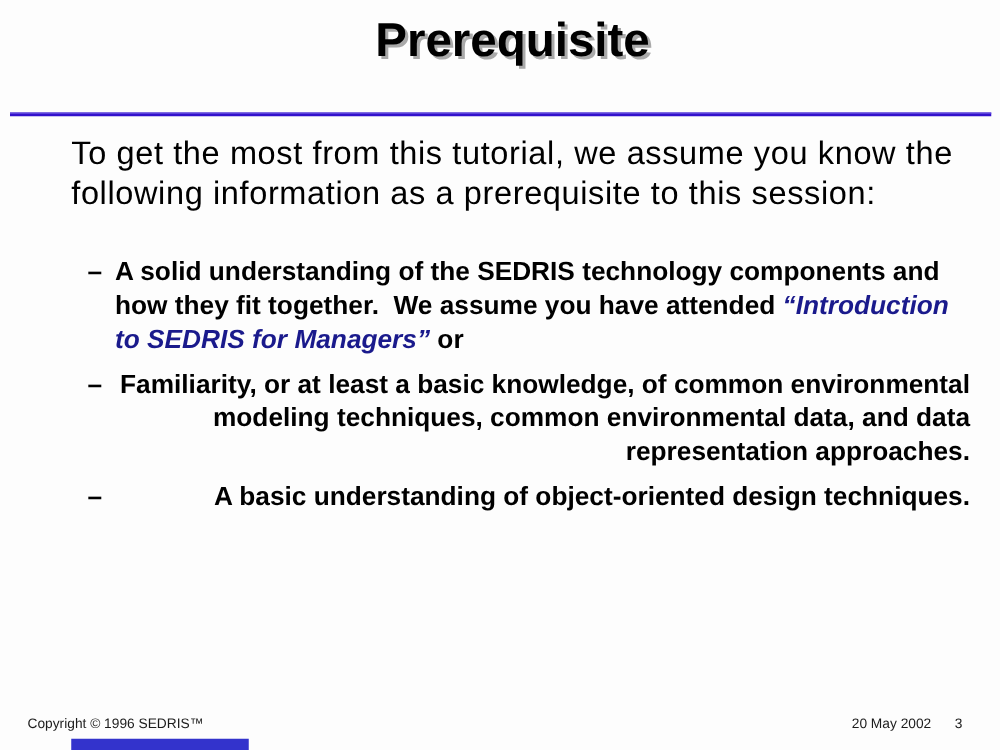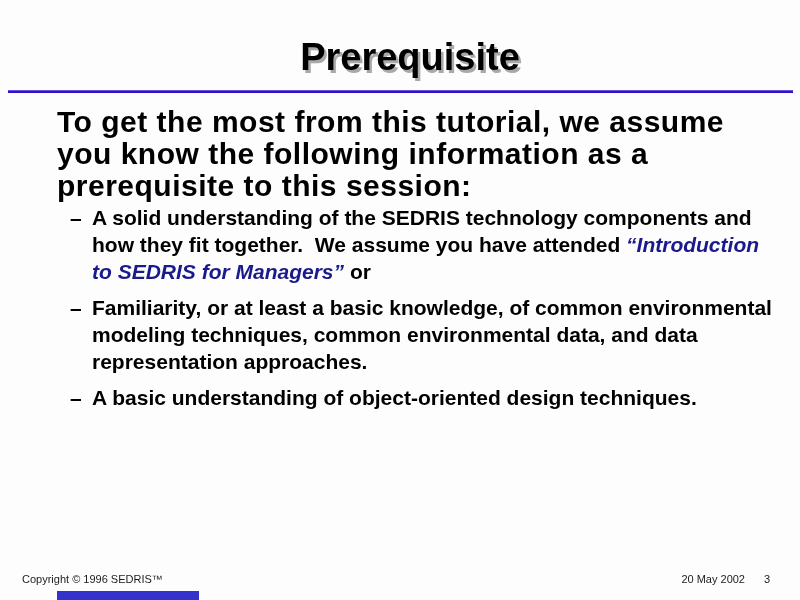--- a/index.html
+++ b/index.html
@@ -7,42 +7,42 @@
   body {
     position: relative;
     width: 800px; height: 600px;
     background: #fdfdfd;
     font-family: "Liberation Sans", "DejaVu Sans", sans-serif;
     overflow: hidden;
     color: #000;
   }
   .slide-title {
     position: absolute;
-    top: 36px; left: 0; right: 0;
+    top: 12px; left: 0; right: 0;
     text-align: center;
     font-size: 38px;
     font-weight: bold;
     letter-spacing: 0px;
     color: #000;
     text-shadow: 2.5px 2.5px 0 #a9a9a9;
     padding-left: 20px;
   }
   .title-rule {
     position: absolute;
     top: 90px; left: 8px;
     width: 785px; height: 3px;
     background: #3311cc;
     border-top: 1px solid #6a52e0;
   }
   .intro-text {
     position: absolute;
     left: 57px; top: 106px;
     width: 718px;
-    font-size: 30px;
-    font-weight: bold;
+    font-size: 26px;
+    font-weight: normal;
     line-height: 32px;
     letter-spacing: 0.5px;
     white-space: pre-wrap;
   }
   .bullet-list {
     position: absolute;
     left: 70px; top: 204px;
     width: 706px;
   }
   .bullet-item {
@@ -51,21 +51,21 @@
     font-size: 21px;
     font-weight: bold;
     line-height: 27px;
     margin-bottom: 9px;
   }
   .bullet-dash {
     flex: 0 0 22px;
     width: 22px;
   }
   .bullet-body { flex: 1 1 auto; }
-  .bullet-text { white-space: pre-wrap; }
+  .bullet-text { white-space: pre-wrap; text-align: right; }
   .quote-text {
     color: #1a1a8c;
     font-style: italic;
     white-space: pre-wrap;
   }
   .quote-line2 {
     margin-top: 7px;
   }
   .footer {
     position: absolute;

